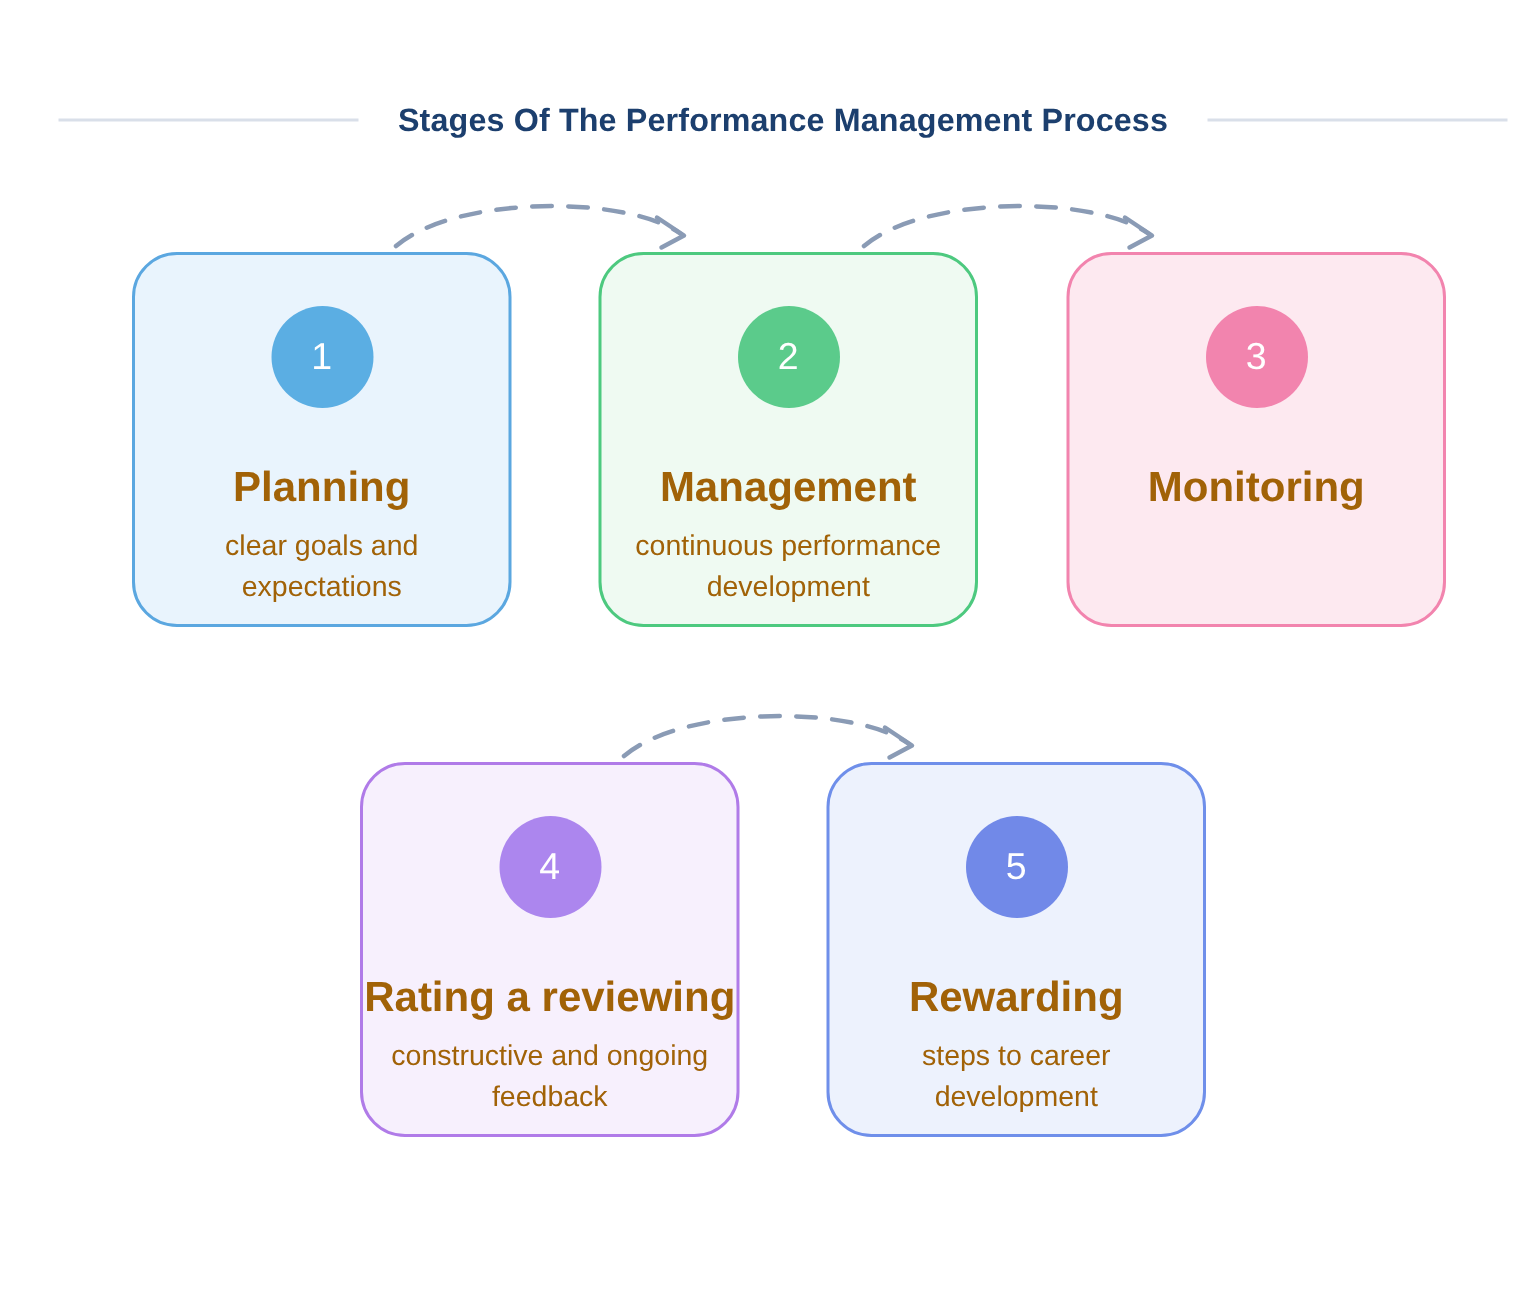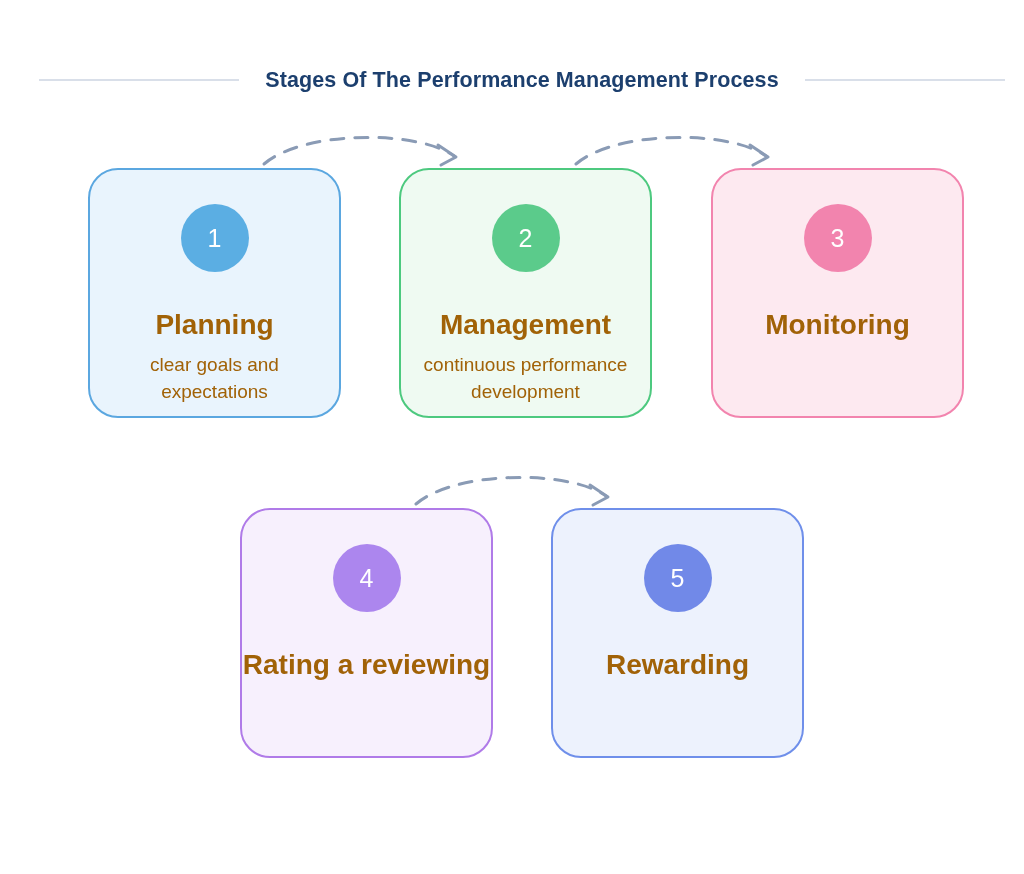--- a/index.html
+++ b/index.html
@@ -162,22 +162,24 @@
       <span>3</span>
     </div>
     <div class="card-title">Monitoring</div>
   </div>
 
   <div class="card row2 c4" style="background: rgb(247, 240, 253); border-color: rgb(176, 123, 232);">
     <div class="badge" style="background: rgb(172, 134, 238);">
       <span>4</span>
     </div>
     <div class="card-title">Rating a reviewing</div>
+    <div class="card-desc">constructive and ongoing feedback</div>
   </div>
 
   <div class="card row2 c5" style="background: rgb(237, 242, 253); border-color: rgb(111, 143, 234);">
     <div class="badge" style="background: rgb(113, 137, 232);">
       <span>5</span>
     </div>
     <div class="card-title">Rewarding</div>
+    <div class="card-desc">steps to career development</div>
   </div>
 
 </div>
 
 </body></html>

